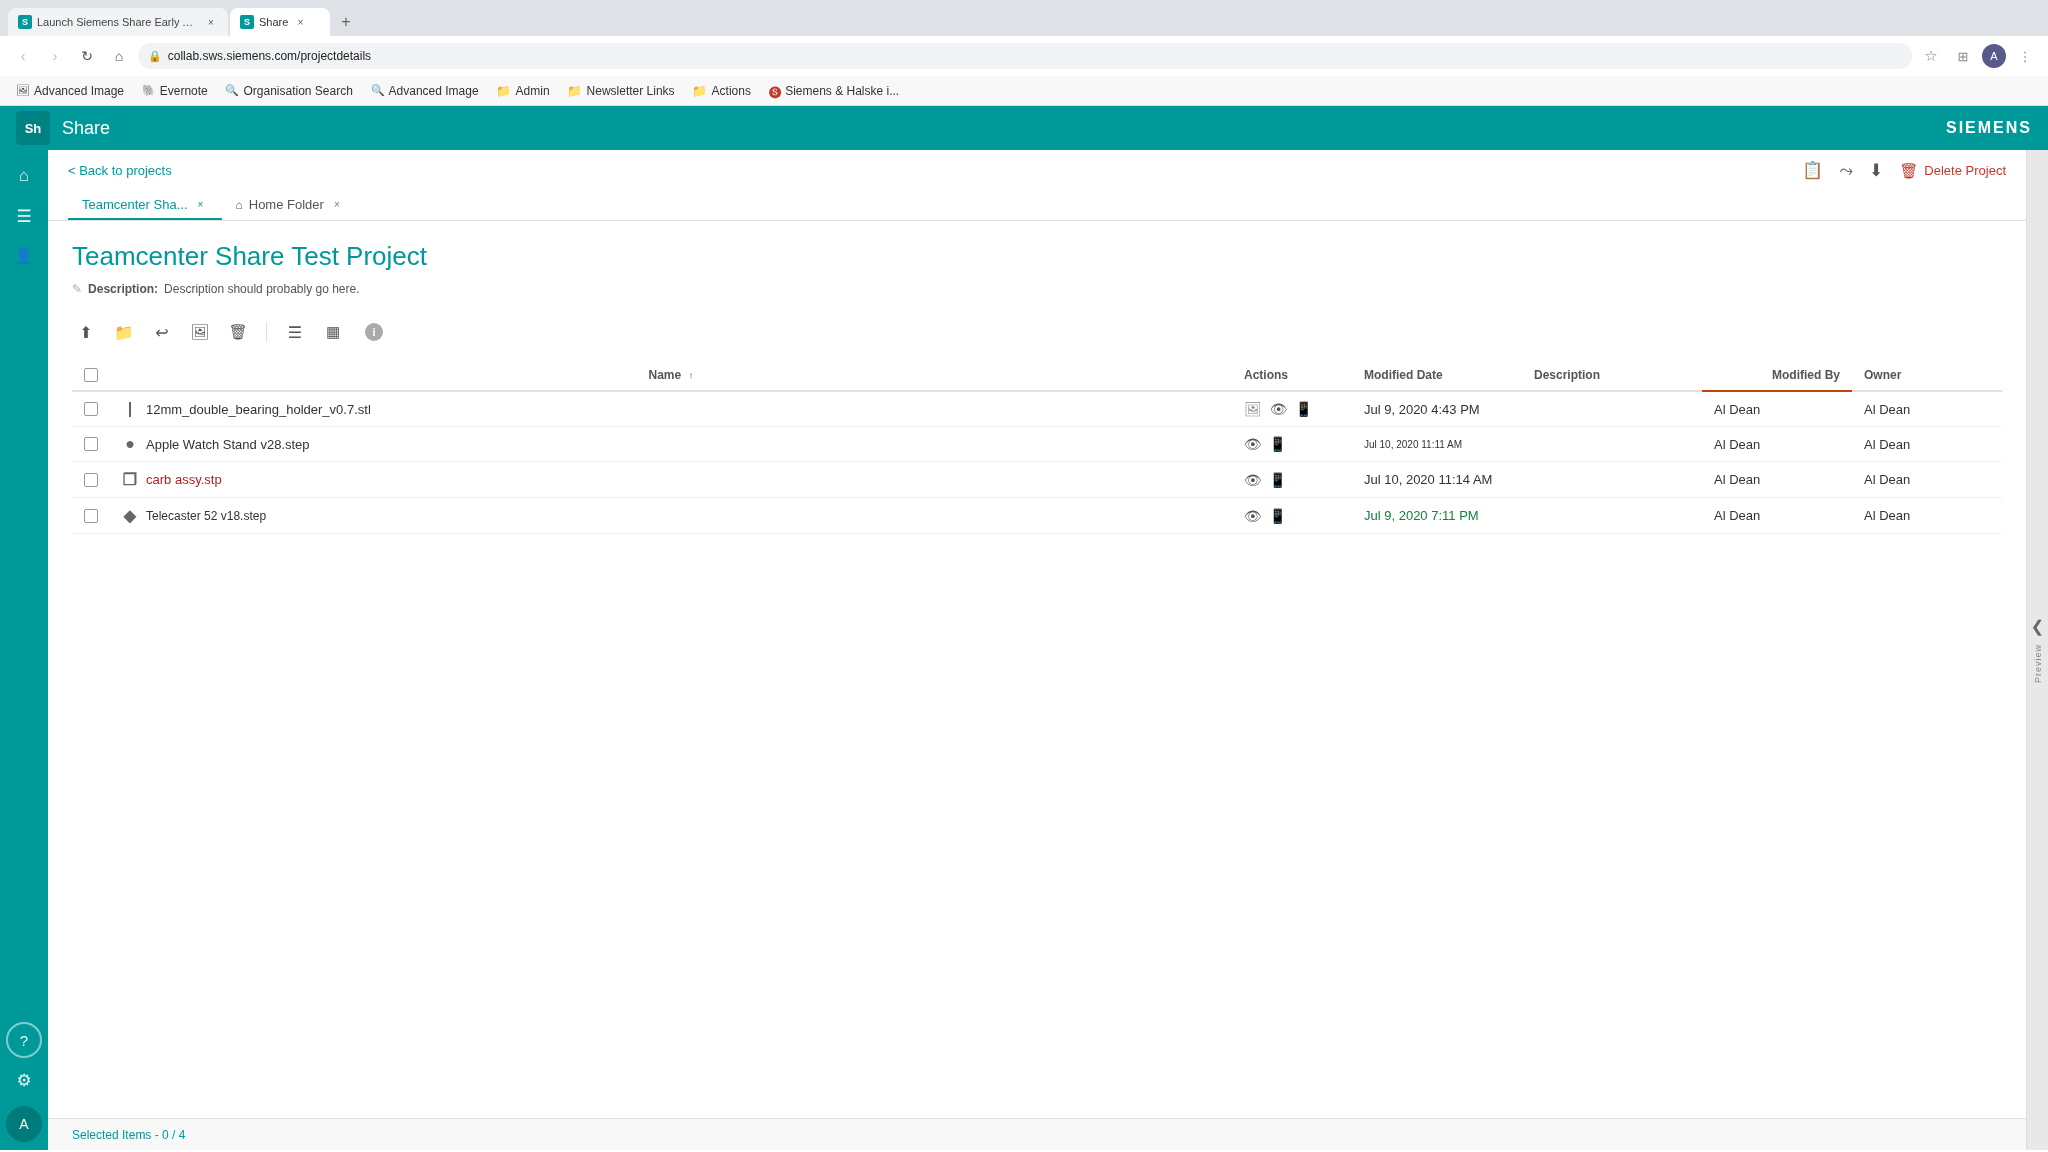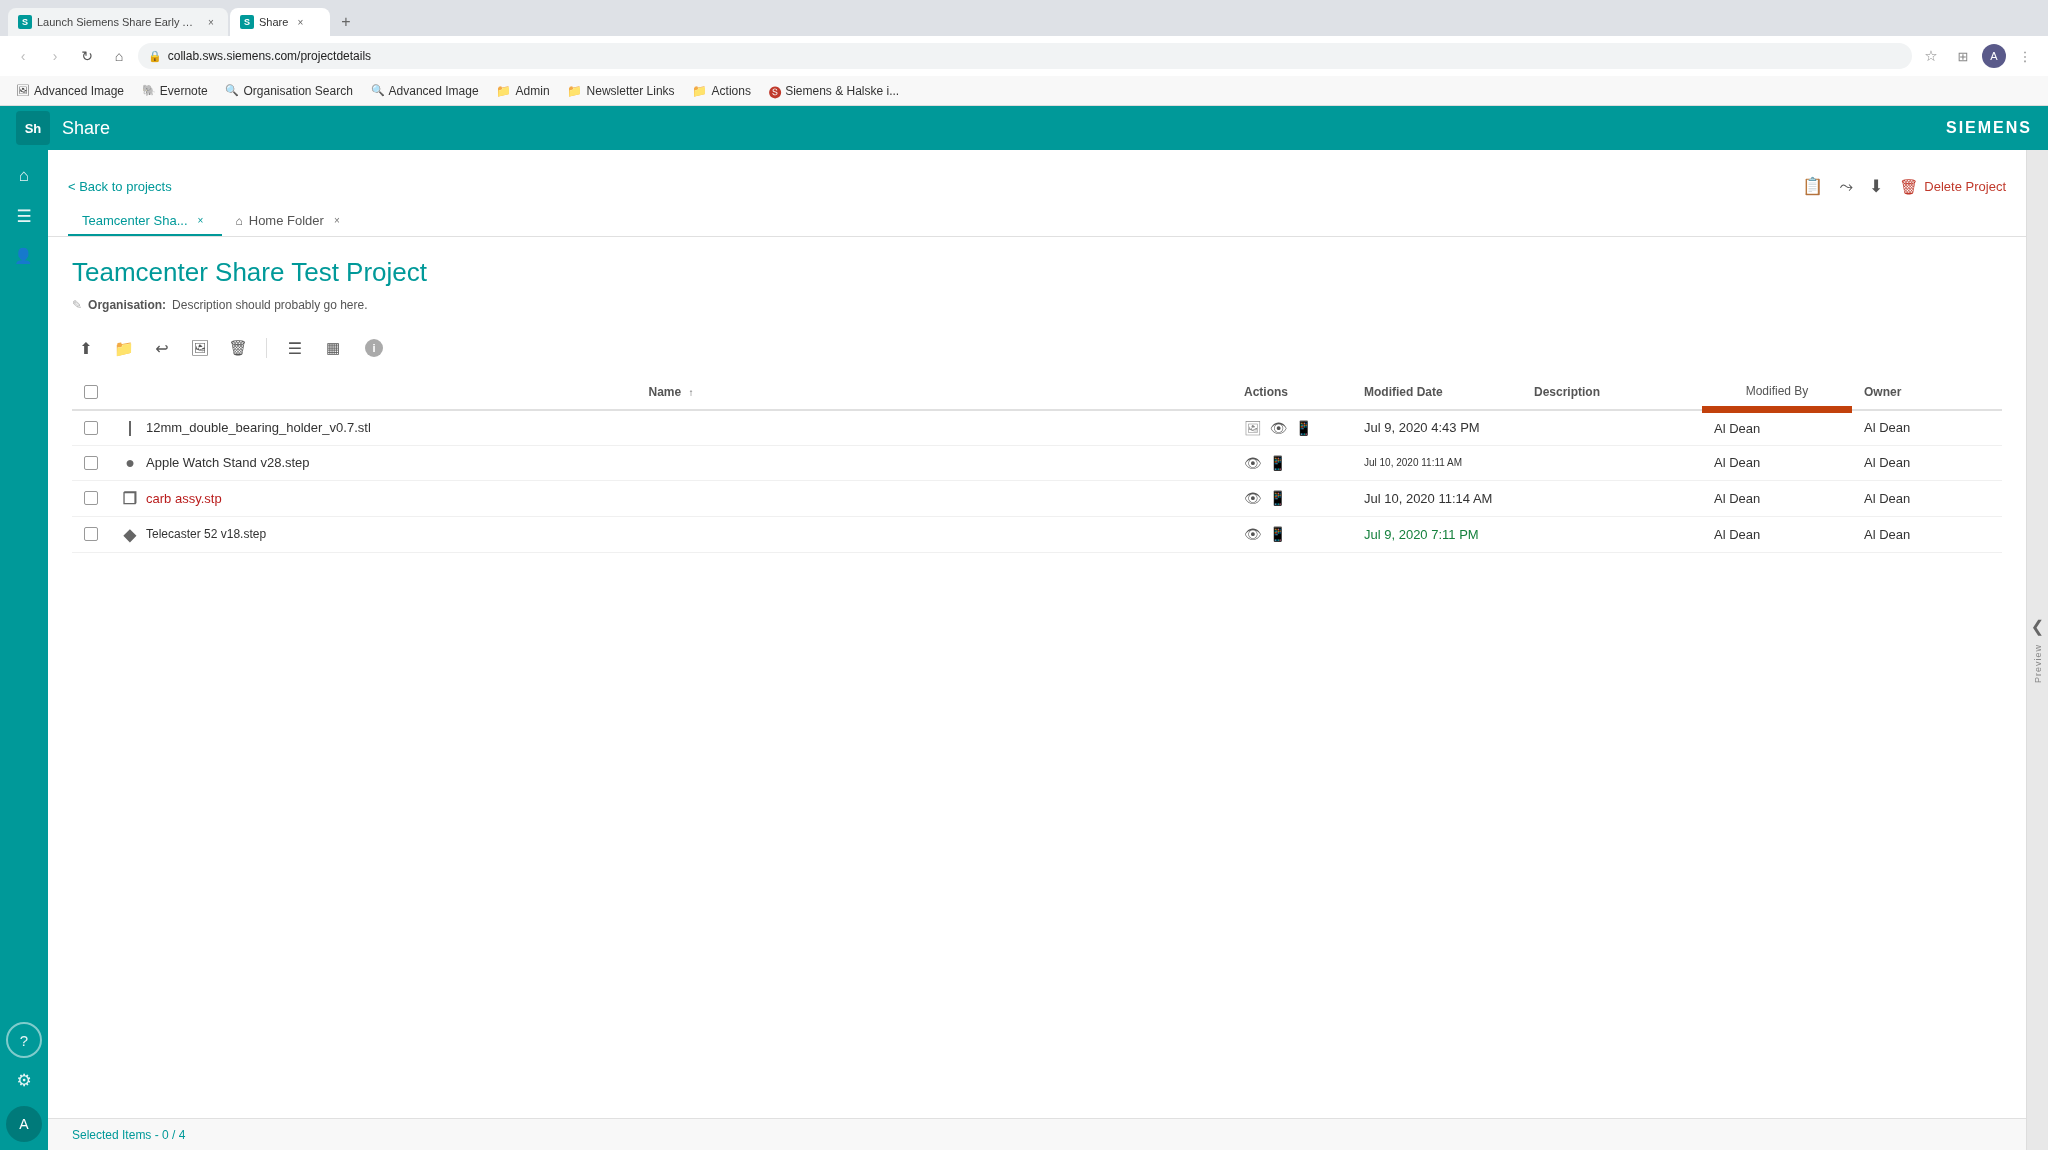--- a/index.html
+++ b/index.html
@@ -96,21 +96,21 @@
       <div style="width:36px; height:36px; display:flex; align-items:center; justify-content:center; color:rgba(255,255,255,0.9); font-size:17px; border-radius:4px; cursor:pointer;">☰</div>
       <div style="width:36px; height:36px; display:flex; align-items:center; justify-content:center; color:rgba(255,255,255,0.9); font-size:15px; border-radius:4px; cursor:pointer;">👤</div>
       <div style="flex:1;"></div>
       <div style="width:36px; height:36px; display:flex; align-items:center; justify-content:center; color:rgba(255,255,255,0.9); font-size:15px; border-radius:4px; cursor:pointer; border:2px solid rgba(255,255,255,0.5); border-radius:50%;">?</div>
       <div style="width:36px; height:36px; display:flex; align-items:center; justify-content:center; color:rgba(255,255,255,0.9); font-size:17px; border-radius:4px; cursor:pointer;">⚙</div>
       <div style="width:36px; height:36px; border-radius:50%; background:rgba(0,0,0,0.2); display:flex; align-items:center; justify-content:center; color:white; font-size:14px; cursor:pointer; margin-top:4px;">A</div>
     </div>
 
     <div style="flex:1; display:flex; flex-direction:column; overflow:hidden; background:#fff;">
 
-      <div style="padding:10px 20px 0; border-bottom:1px solid #e0e0e0;margin-top:16px;">
+      <div style="padding:10px 20px 0; border-bottom:1px solid #e0e0e0;">
         <div style="display:flex; align-items:center; margin-bottom:10px;">
           <a style="color:#009999; font-size:13px; cursor:pointer; text-decoration:none;">&lt; Back to projects</a>
           <div style="flex:1;"></div>
           <div style="display:flex; align-items:center; gap:16px;">
             <div style="display:flex; align-items:center; color:#555; cursor:pointer; font-size:17px;">📋</div>
             <div style="display:flex; align-items:center; color:#555; cursor:pointer; font-size:17px;">⤳</div>
             <div style="display:flex; align-items:center; color:#555; cursor:pointer; font-size:17px;">⬇</div>
             <div style="display:flex; align-items:center; gap:6px; color:#c0392b; cursor:pointer; font-size:13px;">
               <span style="font-size:15px;">🗑</span>
               <span>Delete Project</span>
@@ -127,21 +127,21 @@
             <span>Home Folder</span>
             <div style="width:14px; height:14px; border-radius:50%; display:flex; align-items:center; justify-content:center; font-size:10px; color:#777; cursor:pointer;">×</div>
           </div>
         </div>
       </div>
 
       <div style="flex:1; overflow-y:auto; padding:20px 24px;">
         <h1 style="font-size:26px; color:#009999; font-weight:400; margin-bottom:10px;">Teamcenter Share Test Project</h1>
         <div style="display:flex; align-items:center; gap:6px; font-size:12px; color:#555; margin-bottom:16px;">
           <span style="color:#aaa; cursor:pointer; font-size:12px;">✎</span>
-          <span style="font-weight:600;">Organisation:</span>
+          <span style="font-weight:600;">Description:</span>
           <span>Description should probably go here.</span>
         </div>
 
         <div style="display:flex; align-items:center; gap:10px; padding:6px 0; margin-bottom:8px;">
           <div style="width:28px; height:28px; display:flex; align-items:center; justify-content:center; color:#555; font-size:16px; cursor:pointer; border-radius:4px;" title="Upload">⬆</div>
           <div style="width:28px; height:28px; display:flex; align-items:center; justify-content:center; color:#555; font-size:16px; cursor:pointer; border-radius:4px;" title="Add Folder">📁</div>
           <div style="width:28px; height:28px; display:flex; align-items:center; justify-content:center; color:#555; font-size:16px; cursor:pointer; border-radius:4px;" title="Undo">↩</div>
           <div style="width:28px; height:28px; display:flex; align-items:center; justify-content:center; color:#555; font-size:15px; cursor:pointer; border-radius:4px;" title="Image">🖼</div>
           <div style="width:28px; height:28px; display:flex; align-items:center; justify-content:center; color:#555; font-size:15px; cursor:pointer; border-radius:4px;" title="Delete">🗑</div>
           <div style="width:1px; height:20px; background:#ddd; margin:0 4px;"></div>
@@ -156,21 +156,21 @@
               <th style="width:36px; padding:8px 12px; text-align:left; font-size:12px; color:#555; font-weight:600; border-bottom:2px solid #e0e0e0;">
                 <div style="width:14px; height:14px; border:1.5px solid #999; border-radius:2px; cursor:pointer;"></div>
               </th>
               <th style="padding:8px 12px; text-align:center; font-size:12px; color:#555; font-weight:600; border-bottom:2px solid #e0e0e0; cursor:pointer;">
                 <span>Name</span>
                 <span style="margin-left:4px; font-size:10px;">↑</span>
               </th>
               <th style="width:120px; padding:8px 12px; text-align:left; font-size:12px; color:#555; font-weight:600; border-bottom:2px solid #e0e0e0;">Actions</th>
               <th style="width:170px; padding:8px 12px; text-align:left; font-size:12px; color:#555; font-weight:600; border-bottom:2px solid #e0e0e0;">Modified Date</th>
               <th style="width:180px; padding:8px 12px; text-align:left; font-size:12px; color:#555; font-weight:600; border-bottom:2px solid #e0e0e0;">Description</th>
-              <th style="width:150px; padding:8px 12px; text-align:center; font-size:12px; color:#555; font-weight:400; border-bottom:7px solid #c2410c;">Modified By</th>
+              <th style="width:150px; padding:8px 12px; text-align:right; font-size:12px; color:#555; font-weight:700; border-bottom:2px solid #c2410c;">Modified By</th>
               <th style="width:150px; padding:8px 12px; text-align:left; font-size:12px; color:#555; font-weight:600; border-bottom:2px solid #e0e0e0;">Owner</th>
             </tr>
           </thead>
           <tbody id="files-tbody">
           <tr style="">
                 <td style="padding: 8px 12px; border-bottom: 1px solid rgb(240, 240, 240); vertical-align: middle;">
                   <div style="width:14px; height:14px; border:1.5px solid #999; border-radius:2px; cursor:pointer; display:flex; align-items:center; justify-content:center;"></div>
                 </td>
                 <td style="padding: 8px 12px; border-bottom: 1px solid rgb(240, 240, 240); vertical-align: middle;">
                   <div style="display:flex; align-items:center; gap:8px;">

